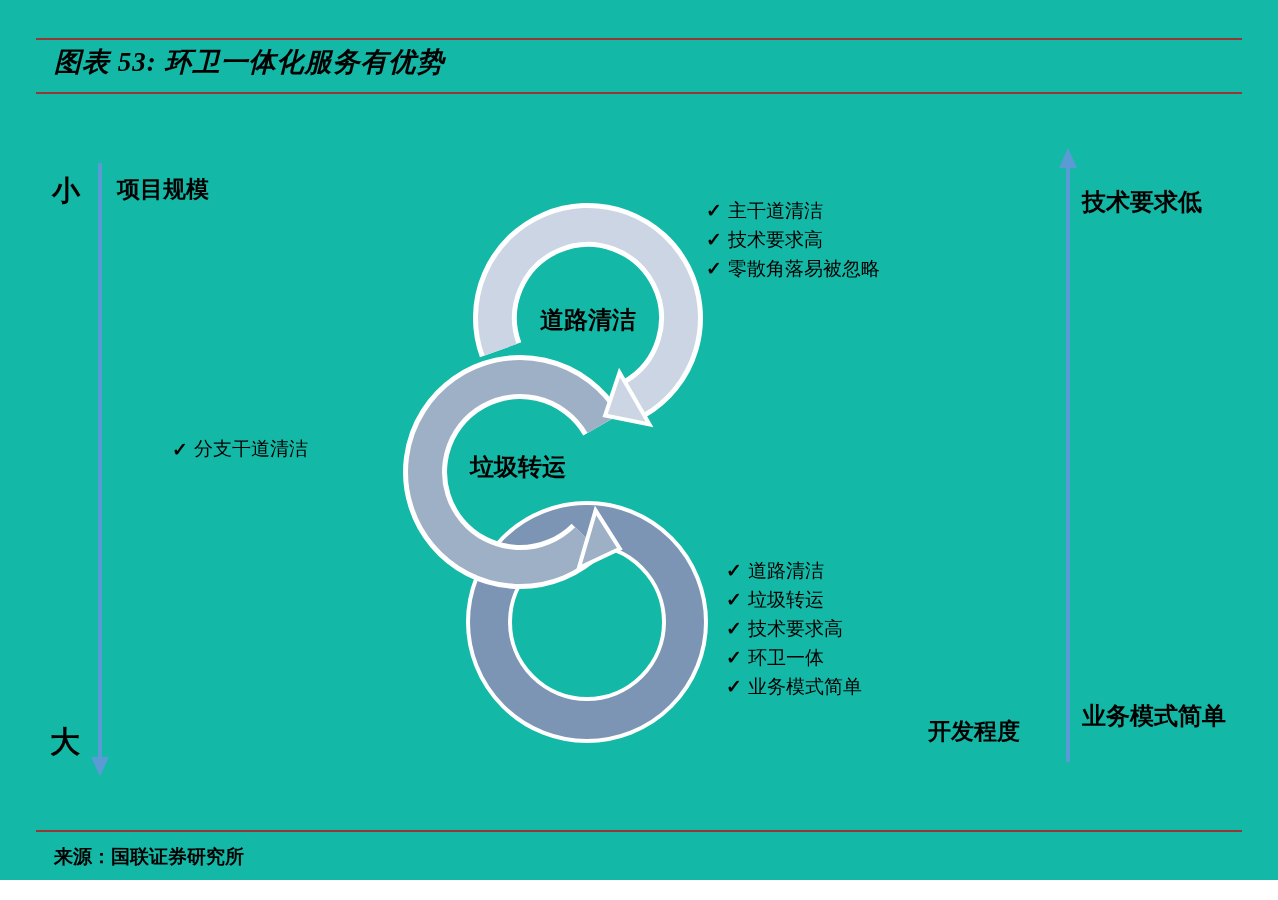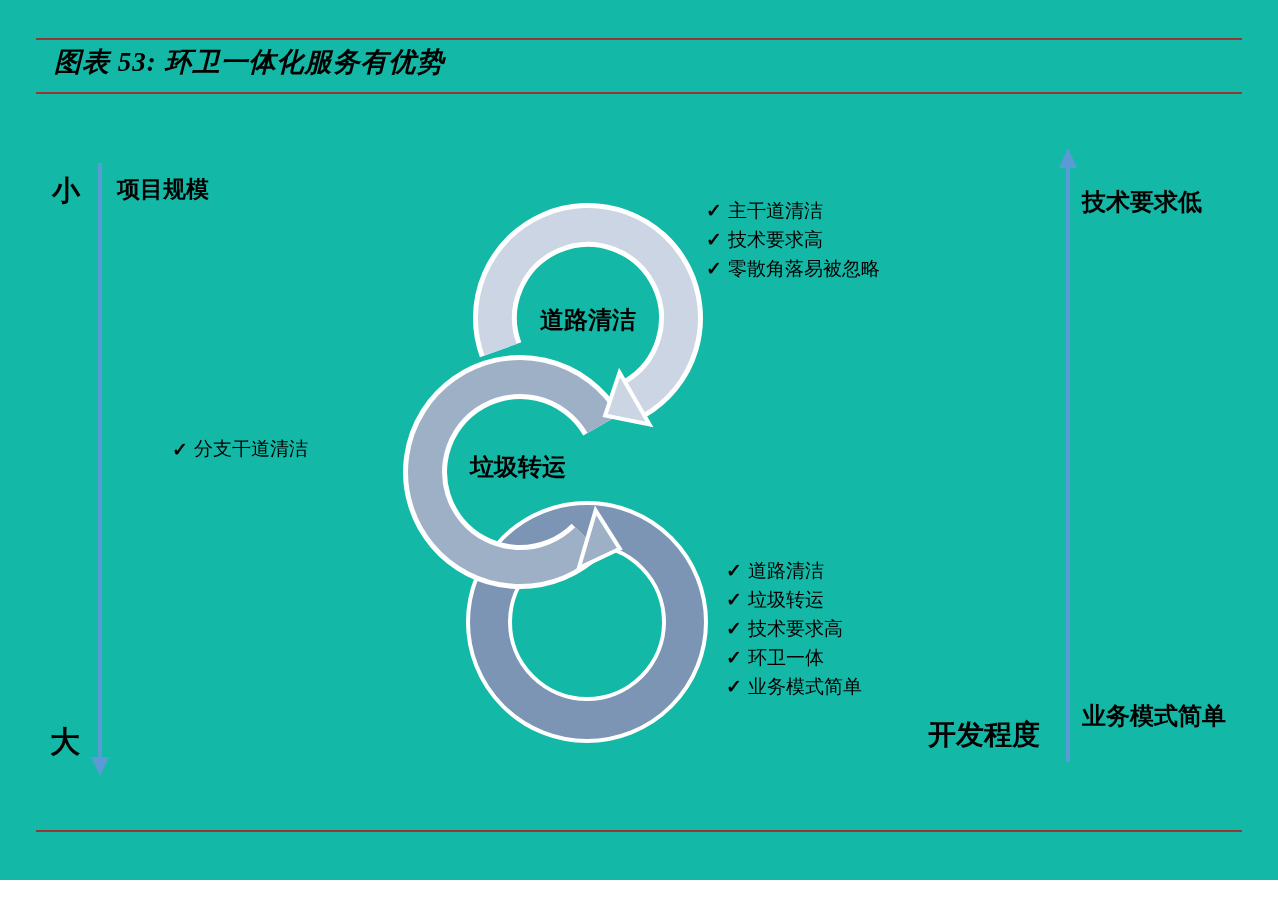--- a/index.html
+++ b/index.html
@@ -41,21 +41,21 @@
     position: absolute;
     font-weight: bold;
     color: #000;
     white-space: nowrap;
   }
   .lbl-small   { left: 52px;  top: 172px; font-size: 28px; }
   .lbl-big     { left: 50px;  top: 722px; font-size: 30px; }
   .lbl-scale   { left: 117px; top: 174px; font-size: 23px; }
   .lbl-techlow { left: 1082px; top: 186px; font-size: 24px; }
   .lbl-techhigh{ left: 1082px; top: 700px; font-size: 24px; }
-  .lbl-devel   { left: 928px; top: 716px; font-size: 28px; }
+  .lbl-devel   { left: 928px; top: 716px; font-size: 23px; }
   .ring-label {
     position: absolute;
     transform: translate(-50%, -50%);
     font-size: 24px;
     font-weight: bold;
     color: #000;
     text-align: center;
     line-height: 32px;
     white-space: nowrap;
   }
@@ -172,15 +172,16 @@
       <span class="check">✓</span>
       <span>环卫一体</span>
     </div>
     <div class="bullet-item">
       <span class="check">✓</span>
       <span>业务模式简单</span>
     </div>
   </div>
 
   <div class="rule" style="top: 830px; background-color: rgb(149, 55, 53);"></div>
+  <div class="source-line">来源：国联证券研究所</div>
   <div class="rule" style="top: 882px; background-color: rgb(149, 55, 53);"></div>
 
 </div>
 
 </body></html>

